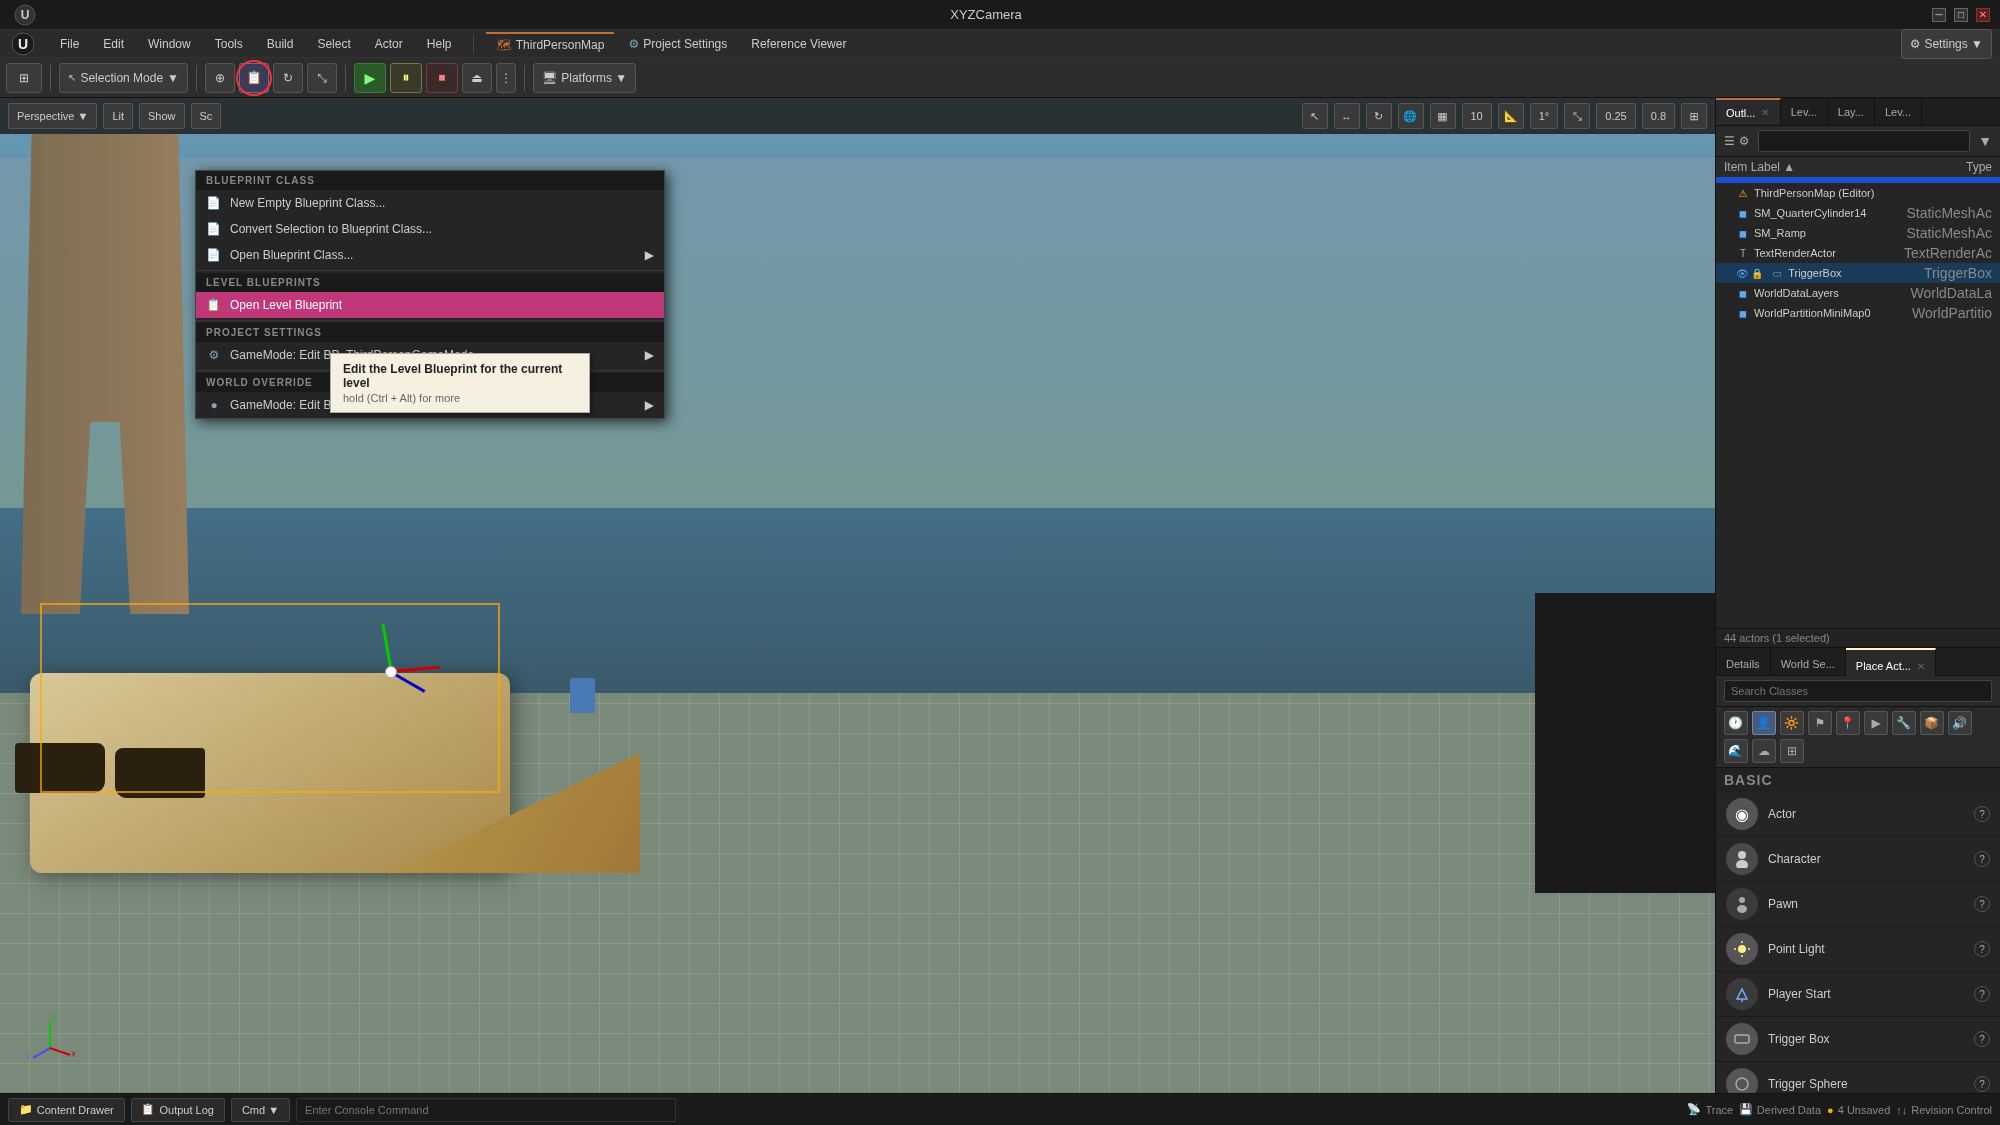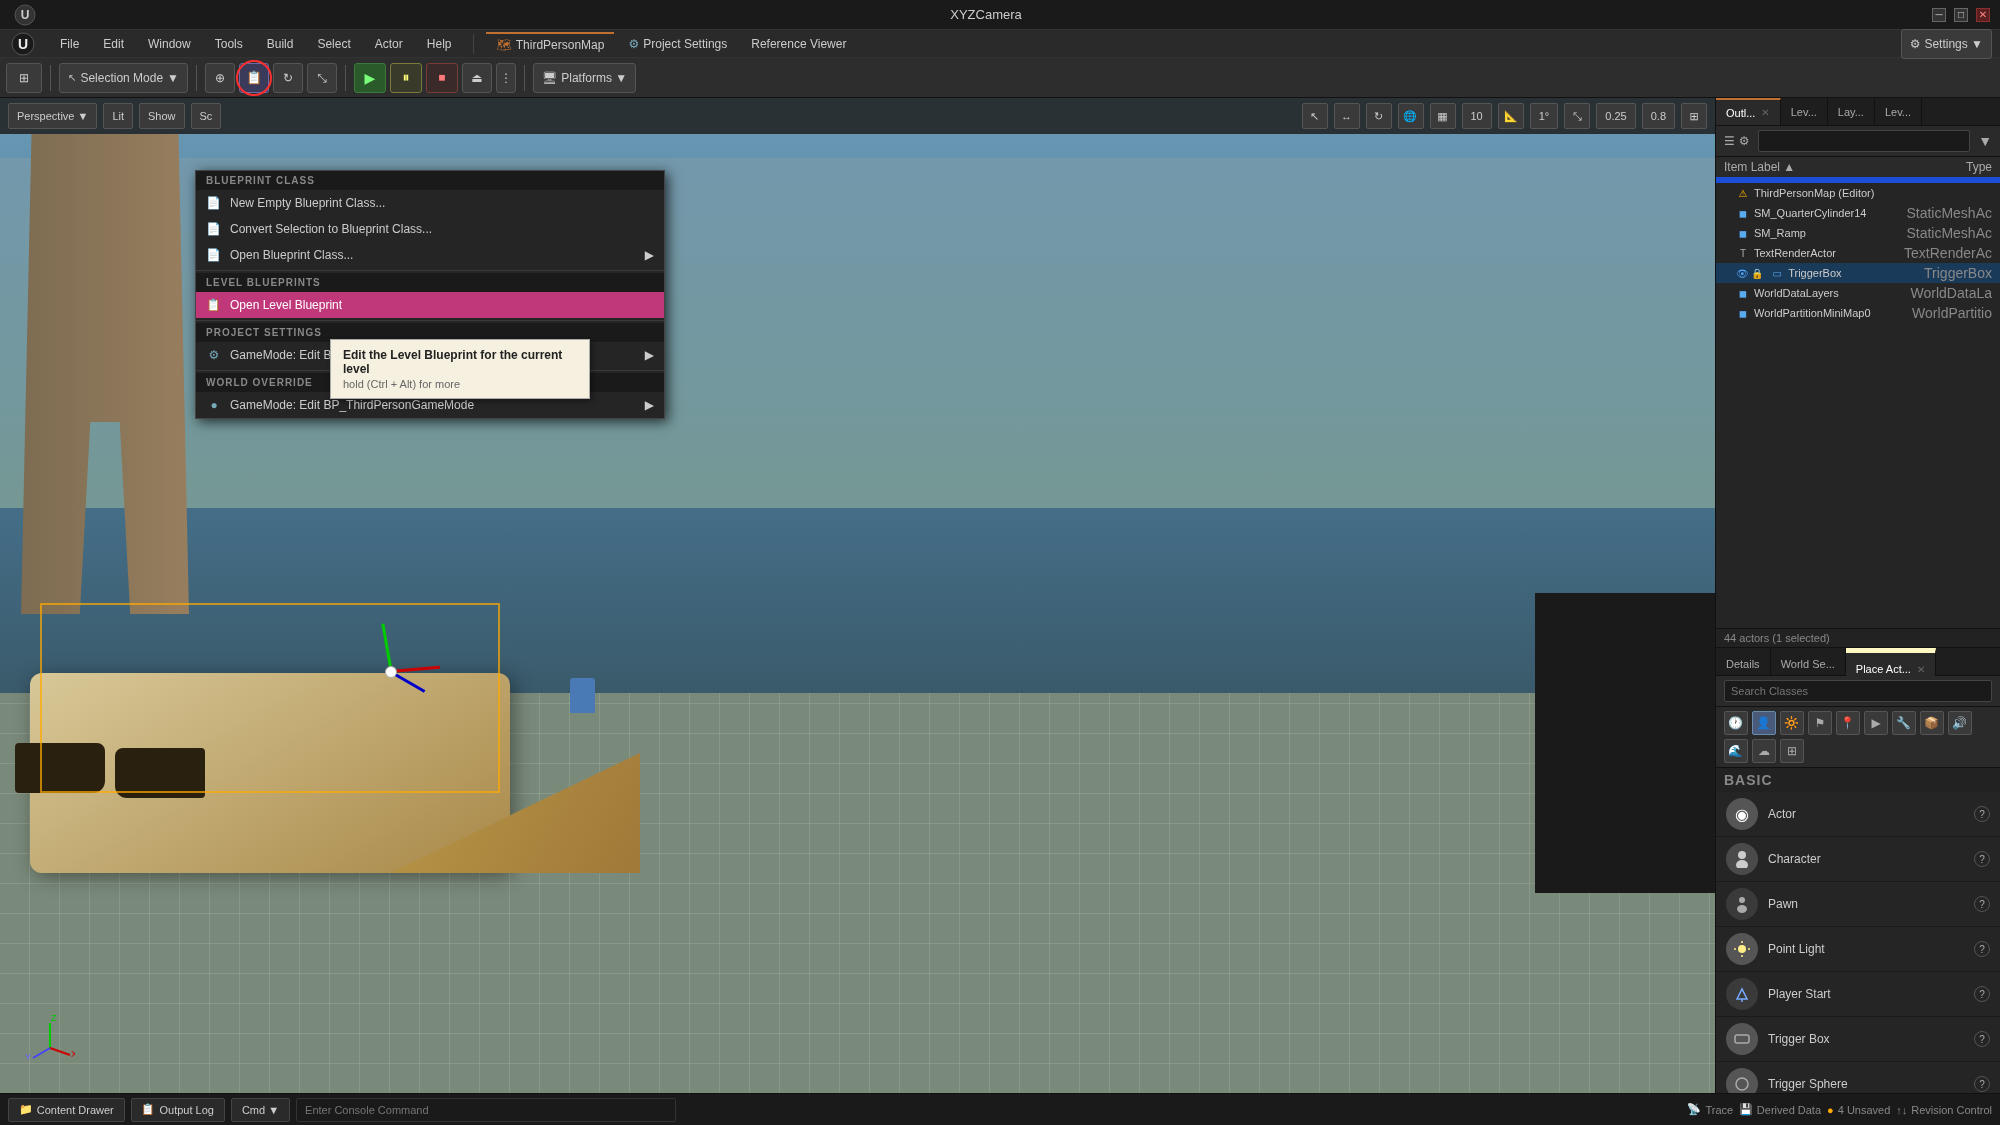--- a/index.html
+++ b/index.html
@@ -166,21 +166,21 @@
     }
     .menu-row.active { background: #c0387a; color: #fff; }
     .menu-row .menu-icon { width: 16px; height: 16px; display: flex; align-items: center; justify-content: center; font-size: 12px; color: #7ab; flex-shrink: 0; }
     .menu-row .arrow { margin-left: auto; }
     .menu-sep { height: 1px; background: #3a3a3a; margin: 2px 0; }
 
     
     #tooltip-box {
       position: absolute;
       left: 330px;
-      top: 241px;
+      top: 255px;
       background: #f5f0e0;
       border: 1px solid #aaa;
       padding: 8px 12px;
       font-size: 12px;
       color: #222;
       z-index: 200;
       box-shadow: 2px 2px 6px rgba(0,0,0,0.4);
       max-width: 260px;
     }
     #tooltip-box .tt-title { font-weight: bold; margin-bottom: 2px; }
@@ -281,21 +281,21 @@
     }
     .pa-tab {
       padding: 16px 10px;
       font-size: 11px;
       color: #aaa;
       cursor: pointer;
       display: flex;
       align-items: center;
       border-right: 1px solid #111;
     }
-    .pa-tab.active { background: #2a2a2a; color: #fff; border-top: 5px solid #fef9c3; }
+    .pa-tab.active { background: #2a2a2a; color: #fff; border-top: 2px solid #fef9c3; }
     .pa-tab .close-btn { margin-left: 6px; color: #666; font-size: 10px; cursor: pointer; }
 
     #place-actors-search {
       padding: 4px 8px;
       background: #2a2a2a;
       border-bottom: 1px solid #111;
     }
     #place-actors-icons {
       display: flex;
       flex-wrap: wrap;

